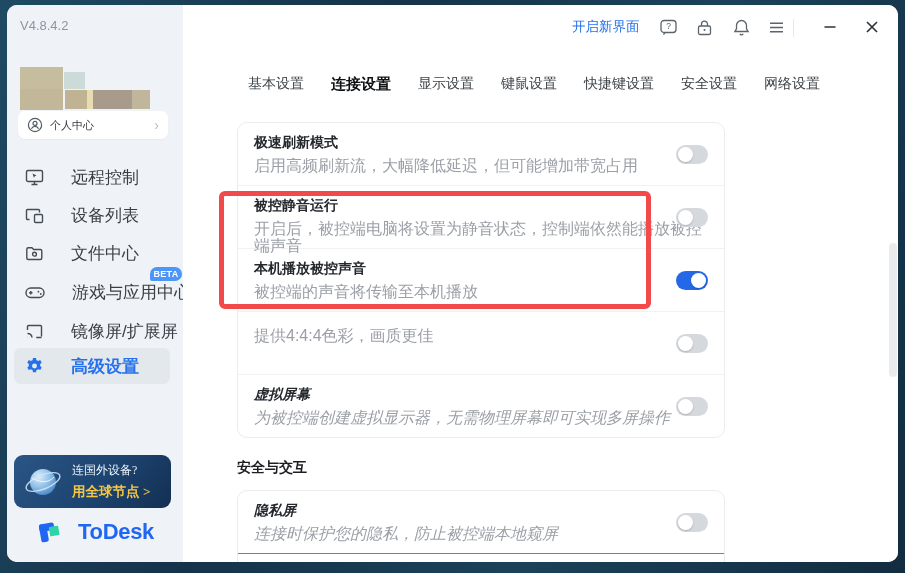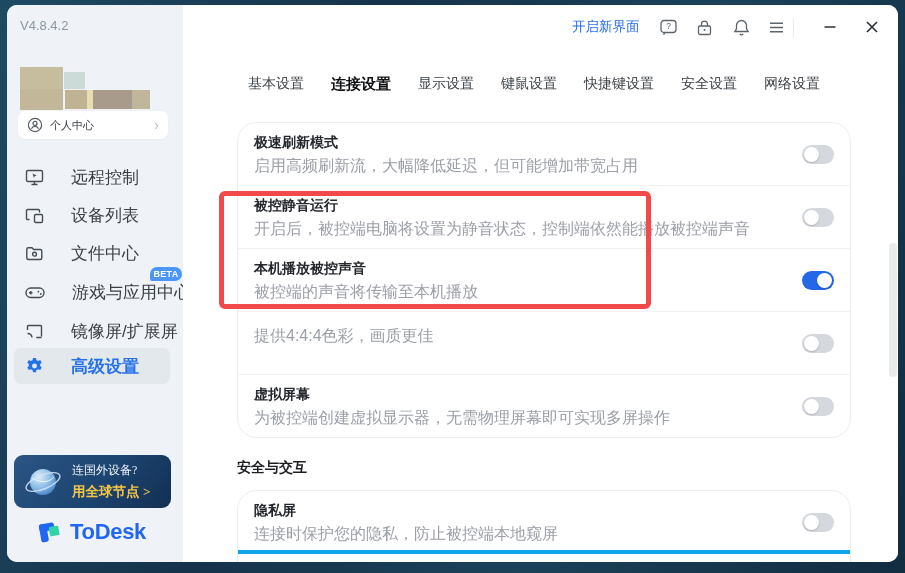--- a/index.html
+++ b/index.html
@@ -40,39 +40,39 @@
   }
   .promo-banner {
     position:absolute; left:7px; top:450px; width:157px; height:53px;
     background:linear-gradient(130deg,#2b5585 0%,#1c4470 55%,#142f52 100%);
     border-radius:9px; display:flex; align-items:center; padding-left:8px; cursor:pointer;
   }
   .promo-text { margin-left:8px;font-family:Liberation Serif, serif; }
   .promo-line1 { font-size:12px; color:#f2f6fb; }
   .promo-line2 { font-size:13.5px; color:#f6c744; font-weight:700; margin-top:4px; white-space:nowrap; }
   .brand { position:absolute; left:30px; top:513px; display:flex; align-items:center; cursor:pointer; }
-  .brand-text { font-size:22px; font-weight:700; color:#2166f3; margin-left:6px; letter-spacing:-.3px; }
+  .brand-text { font-size:22px; font-weight:700; color:#2166f3; margin-left:14px; letter-spacing:-.3px; }
   
   .main { position:relative; flex:1; height:100%; background:#fff; overflow:hidden; }
   .new-ui-link { position:absolute; left:389px; top:13px; font-size:13.5px; color:#2570eb; cursor:pointer; }
   .hd-icon { position:absolute; top:12px; width:20px; height:20px; display:flex; align-items:center; justify-content:center; cursor:pointer; color:#5b636b; }
   .hd-sep { position:absolute; left:610px; top:14px; width:1px; height:18px; background:#e6e8ea; }
   .win-btn { position:absolute; top:11px; width:22px; height:22px; display:flex; align-items:center; justify-content:center; cursor:pointer; color:#2c3136; }
   .tabs { position:absolute; left:65px; top:70px; display:flex; gap:27px; }
   .tab { font-size:14px; color:#3c4247; cursor:pointer; white-space:nowrap; padding-bottom:4px; }
   .tab.selected { font-weight:700; color:#0f1215; font-size:15px; }
   .card {
-    position:absolute; left:54px; width:614px;
-    border:1px solid #ececee; border-radius:20px; background:#fff;
+    position:absolute; left:54px; width:488px;
+    border:1px solid #ececee; border-radius:10px; background:#fff;
   }
   .card1 { top:117px; height:316px; }
   .card2 { top:485px; height:130px; }
   .srow { position:relative; height:63px; padding:10px 16px 0; border-bottom:1px solid #f1f2f4; }
-  .srow:last-child { border-bottom:none; }
-  .card2 .srow { border-bottom:4px solid #0ea5e9; }
+  .srow:last-child { border-bottom:none;font-style:italic; }
+  .card2 .srow { border-bottom:1px solid #0ea5e9; }
   .srow-title { font-size:14px; font-weight:700; color:#25282d; line-height:19px; }
   .srow-desc { font-size:16px; color:#9b9fa6; margin-top:5px; line-height:17px; }
   .toggle {
     position:absolute; right:16px; top:22px; width:32px; height:19px;
     border-radius:10px; background:#d5d8dd; cursor:pointer;
   }
   .toggle .knob {
     position:absolute; top:2px; left:2px; width:15px; height:15px;
     border-radius:50%; background:#fff; box-shadow:0 1px 2px rgba(0,0,0,.18);
   }

